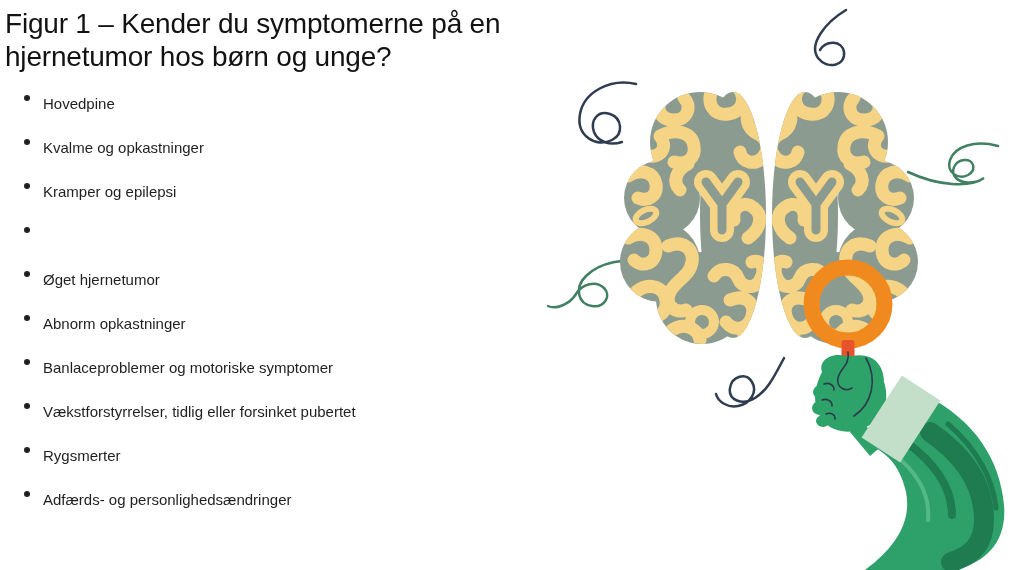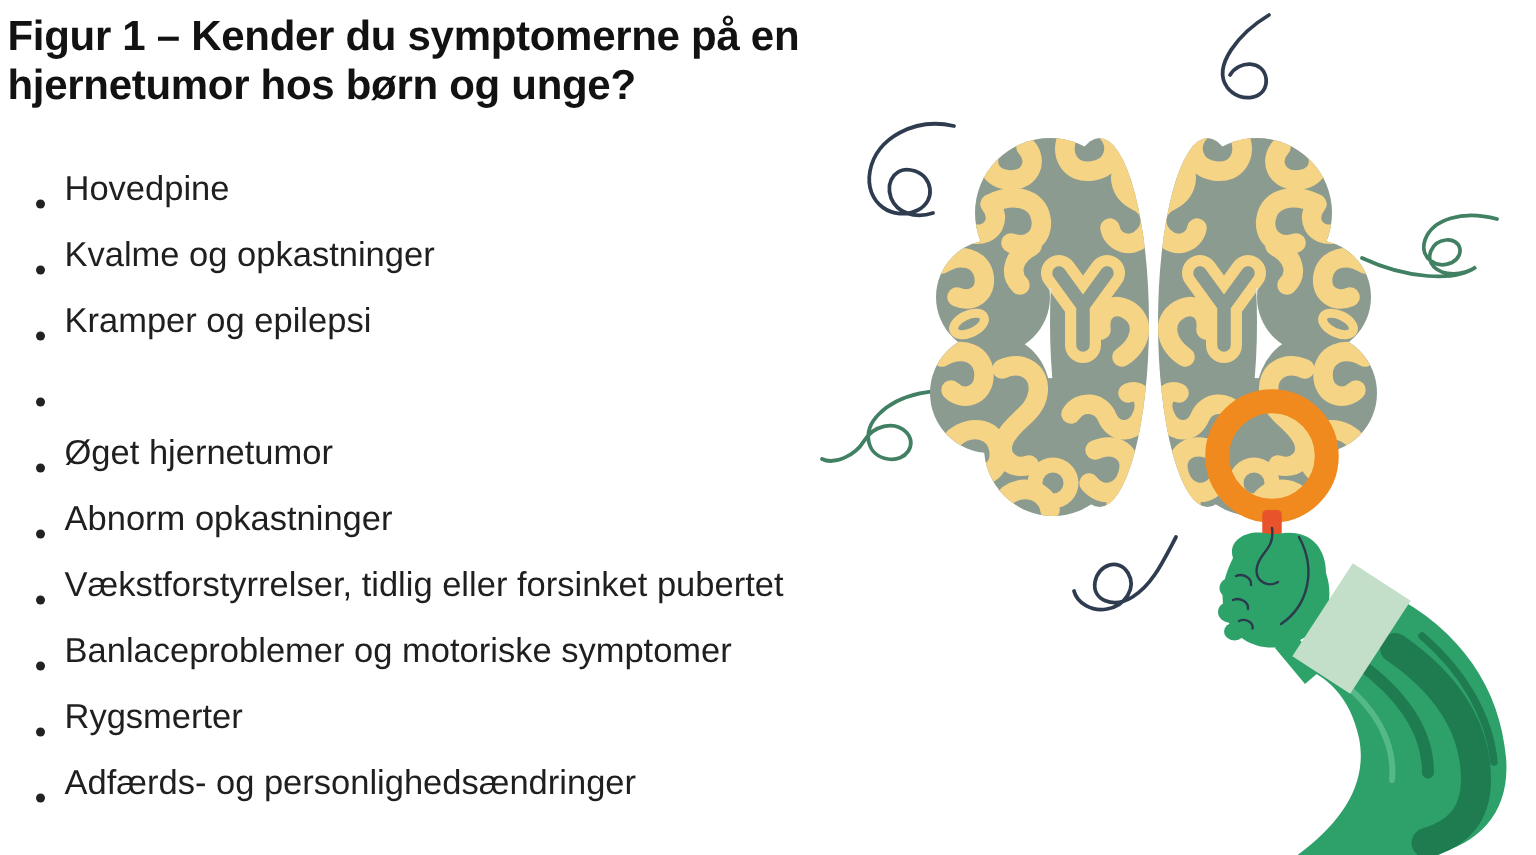--- a/index.html
+++ b/index.html
@@ -5,30 +5,30 @@
   html,body{margin:0;padding:0;}
   body{
     width:1024px;height:570px;overflow:hidden;position:relative;
     background:#ffffff;
     font-family:"Liberation Sans", sans-serif;
     color:#1b1b1b;
   }
   .canvas{position:absolute;inset:0;width:1024px;height:570px;}
   .title{
     position:absolute;left:5px;top:7px;width:610px;
-    font-size:28px;line-height:33px;font-weight:700;
+    font-size:28px;line-height:33px;font-weight:400;
     letter-spacing:-0.2px;color:#121212;
   }
   ul.symptoms{
     list-style:none;margin:0;padding:0;
     position:absolute;left:0;top:95px;width:700px;
   }
   ul.symptoms li{
-    display:flex;align-items:flex-end;height:44px;
-    font-size:23px;color:#1f1f1f;
+    display:flex;align-items:flex-start;height:44px;
+    font-size:15px;color:#1f1f1f;
   }
   .dot{
     width:6px;height:6px;border-radius:50%;background:#222;
     margin:0 13px 0 24px;flex:0 0 auto;
   }
   svg.illu{position:absolute;left:540px;top:0;width:484px;height:570px;}
 </style>
 </head>
 <body>
 
@@ -55,25 +55,25 @@
     <li>
         <span class="dot"></span>
         <span>Øget hjernetumor</span>
       </li>
     <li>
         <span class="dot"></span>
         <span>Abnorm opkastninger</span>
       </li>
     <li>
         <span class="dot"></span>
-        <span>Vækstforstyrrelser, tidlig eller forsinket pubertet</span>
+        <span>Banlaceproblemer og motoriske symptomer</span>
       </li>
     <li>
         <span class="dot"></span>
-        <span>Banlaceproblemer og motoriske symptomer</span>
+        <span>Vækstforstyrrelser, tidlig eller forsinket pubertet</span>
       </li>
     <li>
         <span class="dot"></span>
         <span>Rygsmerter</span>
       </li>
     <li>
         <span class="dot"></span>
         <span>Adfærds- og personlighedsændringer</span>
       </li>
   </ul>

